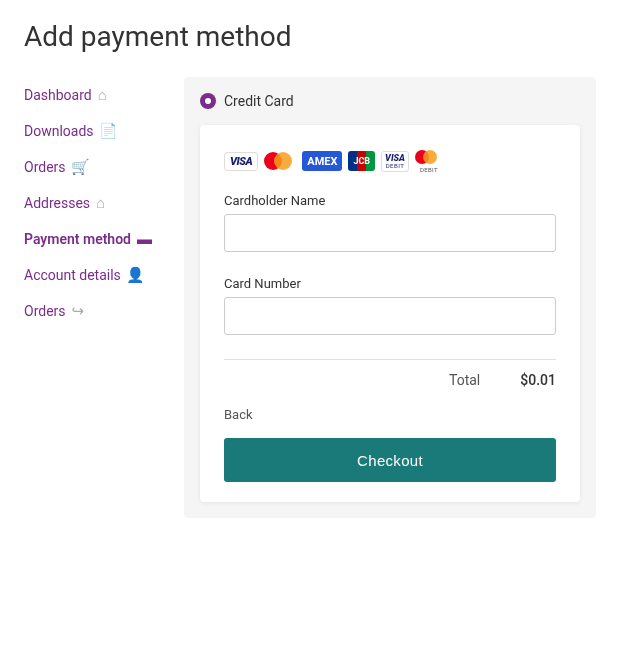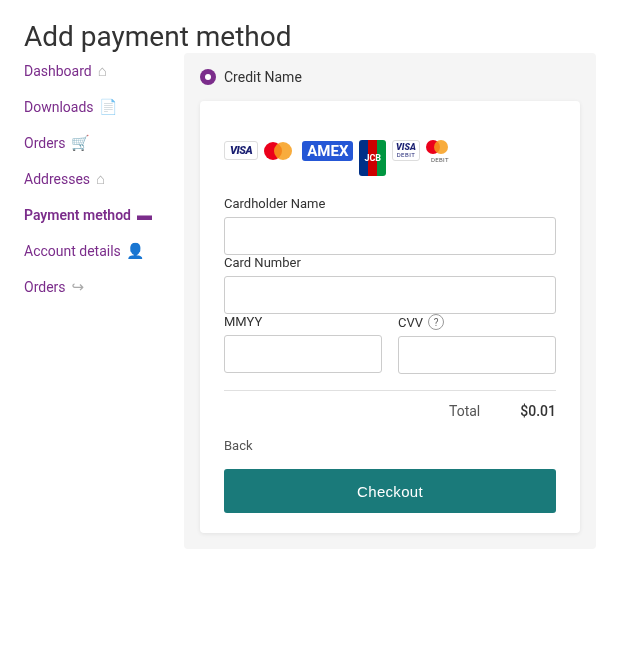--- a/index.html
+++ b/index.html
@@ -10,20 +10,21 @@
       width: 620px;
       min-height: 663px;
     }
     .page-wrapper {
       padding: 20px 24px;
     }
     .page-title {
       font-size: 28px;
       font-weight: 400;
       color: #333;
+      margin-bottom: 24px;
     }
     .content-area {
       display: flex;
       gap: 20px;
     }
     
     .sidebar {
       width: 140px;
       flex-shrink: 0;
     }
@@ -141,40 +142,39 @@
       background: #f79e1b;
       position: absolute;
       left: 10px;
       opacity: 0.85;
     }
     
     .logo-amex {
       background: #2557d6;
       border-radius: 3px;
       padding: 2px 5px;
-      font-size: 15px;
+      font-size: 11px;
       font-weight: 700;
       color: white;
       letter-spacing: 0;
       height: 20px;
       display: flex;
       align-items: center;
     }
     
     .logo-jcb {
       background: linear-gradient(to right, #003087 33%, #cc0000 33%, #cc0000 66%, #009640 66%);
       border-radius: 3px;
       padding: 2px 5px;
       font-size: 9px;
       font-weight: 700;
       color: white;
-      height: 36px;
-      display: flex;
-      align-items: center;
-      margin-top: 15px;
+      height: 20px;
+      display: flex;
+      align-items: center;
     }
     
     .logo-visa-debit {
       background: white;
       border: 1px solid #ddd;
       border-radius: 3px;
       padding: 2px 3px;
       display: flex;
       flex-direction: column;
       align-items: center;
@@ -217,21 +217,21 @@
       opacity: 0.85;
     }
     .mc-debit-text {
       font-size: 6px;
       color: #555;
       letter-spacing: 0.3px;
     }
 
     
     .form-group {
-      margin-bottom: 0;
+      margin-bottom: 24px;
     }
     .form-label {
       font-size: 13px;
       color: #333;
       margin-bottom: 6px;
       display: block;
     }
     .form-input {
       width: 100%;
       height: 38px;
@@ -364,21 +364,21 @@
         <span class="sidebar-item-label">Orders</span>
         <span class="sidebar-icon">↪</span>
       </a>
 
     </nav>
 
     <div class="main-panel">
 
       <div class="payment-method-tab">
         <div class="radio-circle"></div>
-        <span class="payment-tab-label">Credit Name</span>
+        <span class="payment-tab-label">Credit Card</span>
       </div>
 
       <div class="card-form">
 
         
         <div class="card-logos">
           <div class="logo-visa">VISA</div>
           <div class="logo-mc">
             <div class="mc-circle-left"></div>
             <div class="mc-circle-right"></div>
@@ -404,33 +404,20 @@
           <input class="form-input" type="text" style="">
         </div>
 
         
         <div class="form-group">
           <label class="form-label">Card Number</label>
           <input class="form-input" type="text" style="">
         </div>
 
         
-        <div class="form-row">
-          <div class="form-group">
-            <label class="form-label">MMYY</label>
-            <input class="form-input" type="text" style="">
-          </div>
-          <div class="form-group">
-            <div class="cvv-label-row">
-              <label class="form-label" style="margin-bottom:0;">CVV</label>
-              <div class="cvv-help">?</div>
-            </div>
-            <input class="form-input" type="text" style="">
-          </div>
-        </div>
 
         <hr class="divider">
 
         
         <div class="total-row">
           <span class="total-label">Total</span>
           <span class="total-amount">$0.01</span>
         </div>
 
         

